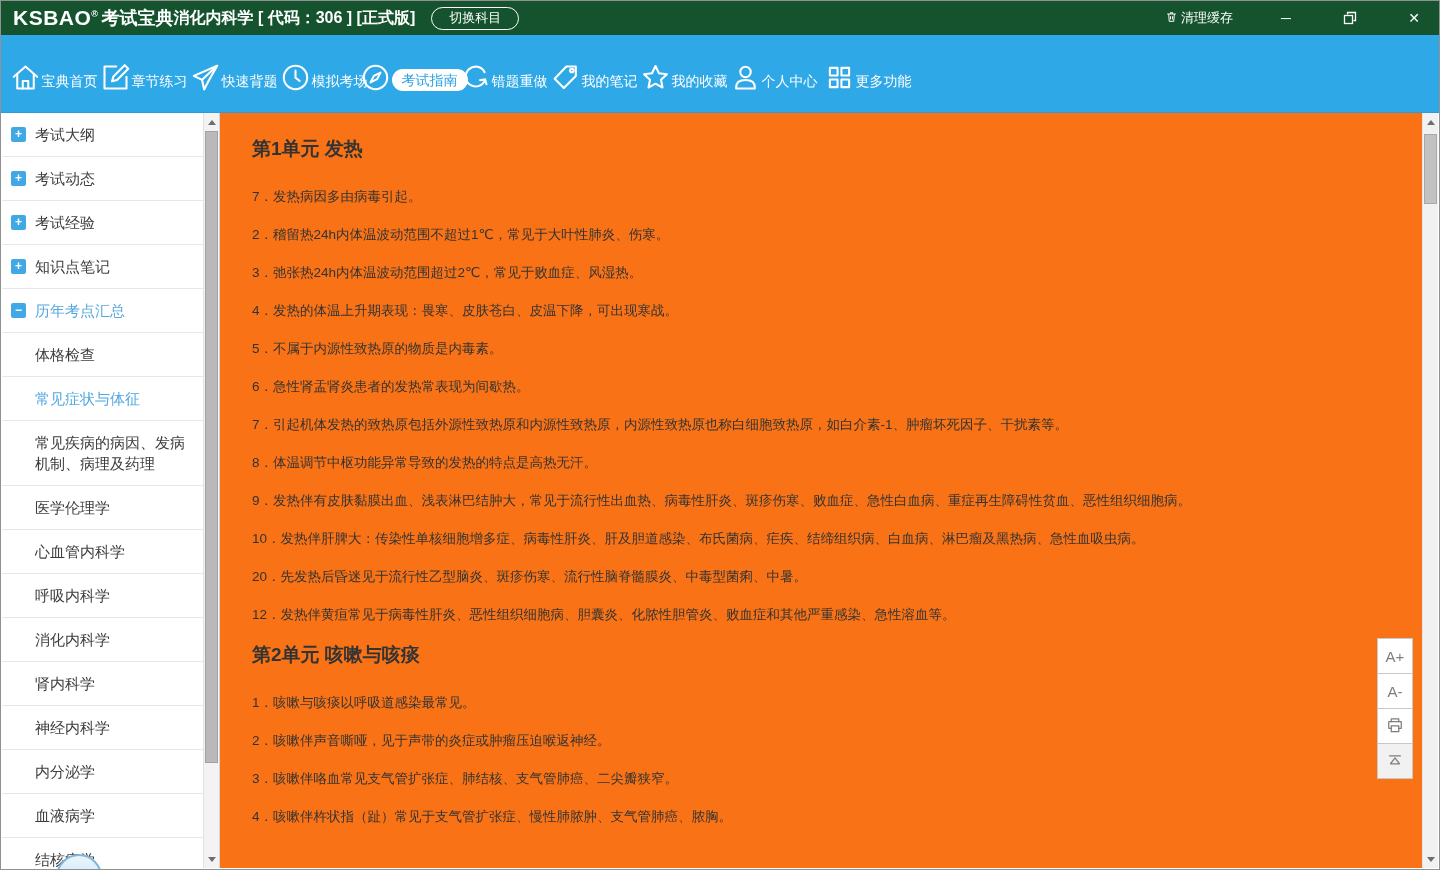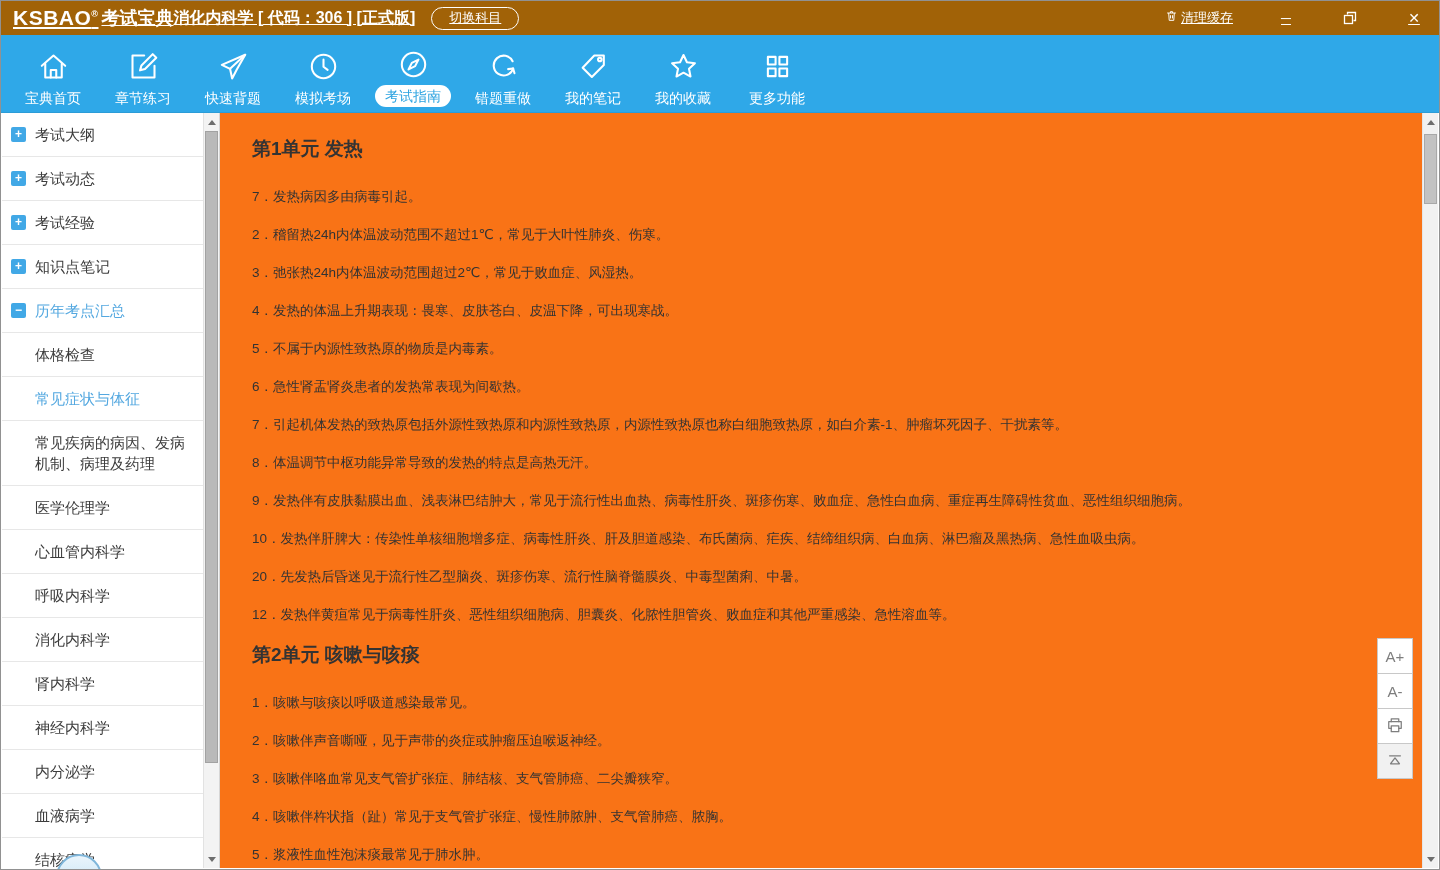--- a/index.html
+++ b/index.html
@@ -1,37 +1,37 @@
 <!DOCTYPE html>
 <html><head>
 <meta charset="utf-8">
 <style>
   html,body{margin:0;padding:0;background:#c8c8c8;}
   .window{position:relative;width:1440px;height:870px;background:#fff;border:1px solid #919191;
     box-sizing:border-box;overflow:hidden;font-family:"Liberation Sans","DejaVu Sans",sans-serif;}
 
   
-  .titlebar{height:34px;background:#a16207;display:flex;align-items:center;justify-content:space-between;
-    padding:0 14px 0 12px;color:#fff;text-decoration:underline;}
+  .titlebar{height:34px;background:#14532d;display:flex;align-items:center;justify-content:space-between;
+    padding:0 14px 0 12px;color:#fff;}
   .tb-left{display:flex;align-items:center;}
   .logo{font-size:21px;font-weight:bold;letter-spacing:.5px;}
   .logo sup{font-size:9px;vertical-align:super;}
   .brand{font-size:18px;font-weight:bold;margin-left:3px;}
   .subject{font-size:16px;font-weight:bold;}
   .switch-btn{margin-left:16px;background:transparent;border:1px solid #fff;color:#fff;border-radius:12px;
     height:23px;padding:0 17px;font-size:13px;cursor:pointer;font-family:inherit;}
   .tb-right{display:flex;align-items:center;}
-  .clear-cache{display:flex;align-items:flex-start;gap:3px;font-size:13px;cursor:pointer;}
+  .clear-cache{display:flex;align-items:center;gap:3px;font-size:13px;cursor:pointer;}
   .win-btn{margin-left:42px;font-size:14px;cursor:pointer;display:flex;align-items:center;justify-content:center;
     width:22px;height:22px;}
 
   
   .navbar{height:77px;background:#2FA8E8;display:flex;align-items:stretch;padding-left:7px;
     border-bottom:1px solid rgba(0,0,0,.07);}
-  .nav-item{width:90px;display:flex;flex-direction:column;align-items:center;justify-content:center;
+  .nav-item{width:90px;display:flex;flex-direction:row;align-items:center;justify-content:center;
     color:#fff;cursor:pointer;padding-top:8px;}
   .nav-item:last-child{margin-left:4px;}
   .nav-icon svg{width:33px;height:33px;display:block;}
   .nav-label{font-size:14px;margin-top:7px;line-height:16px;white-space:nowrap;}
   .nav-item.active .nav-label{background:#fff;color:#2AA2E0;padding:3px 10px;border-radius:12px;margin-top:4px;}
 
   
   .body{position:absolute;top:112px;left:1px;right:1px;bottom:1px;display:flex;overflow:hidden;}
 
   
@@ -170,20 +170,29 @@
         </span>
         <span class="nav-label">我的笔记</span>
       </div>
       <div class="nav-item">
         <span class="nav-icon">
           <svg viewBox="0 0 24 24" fill="none" stroke="currentColor" stroke-width="1.5" stroke-linecap="round" stroke-linejoin="round">
             <path d="M12 3.6l2.5 5.3 5.8.7-4.3 4 1.1 5.7L12 16.5l-5.1 2.8 1.1-5.7-4.3-4 5.8-.7z"></path>
           </svg>
         </span>
         <span class="nav-label">我的收藏</span>
+      </div>
+      <div class="nav-item">
+        <span class="nav-icon">
+          <svg viewBox="0 0 24 24" fill="none" stroke="currentColor" stroke-width="1.5" stroke-linecap="round" stroke-linejoin="round">
+            <circle cx="12" cy="8" r="3.8"></circle>
+            <path d="M5.2 20v-.8c0-3.6 2.8-5.4 6.8-5.4s6.8 1.8 6.8 5.4v.8z"></path>
+          </svg>
+        </span>
+        <span class="nav-label">个人中心</span>
       </div>
       <div class="nav-item">
         <span class="nav-icon">
           <svg viewBox="0 0 24 24" fill="none" stroke="currentColor" stroke-width="1.5" stroke-linecap="round" stroke-linejoin="round">
             <rect x="5" y="5" width="5.6" height="5.6"></rect>
             <rect x="13.4" y="5" width="5.6" height="5.6"></rect>
             <rect x="5" y="13.4" width="5.6" height="5.6"></rect>
             <rect x="13.4" y="13.4" width="5.6" height="5.6"></rect>
           </svg>
         </span>
@@ -235,21 +244,20 @@
         <div class="note-item">8．体温调节中枢功能异常导致的发热的特点是高热无汗。</div>
         <div class="note-item">9．发热伴有皮肤黏膜出血、浅表淋巴结肿大，常见于流行性出血热、病毒性肝炎、斑疹伤寒、败血症、急性白血病、重症再生障碍性贫血、恶性组织细胞病。</div>
         <div class="note-item">10．发热伴肝脾大：传染性单核细胞增多症、病毒性肝炎、肝及胆道感染、布氏菌病、疟疾、结缔组织病、白血病、淋巴瘤及黑热病、急性血吸虫病。</div>
         <div class="note-item">20．先发热后昏迷见于流行性乙型脑炎、斑疹伤寒、流行性脑脊髓膜炎、中毒型菌痢、中暑。</div>
         <div class="note-item">12．发热伴黄疸常见于病毒性肝炎、恶性组织细胞病、胆囊炎、化脓性胆管炎、败血症和其他严重感染、急性溶血等。</div>
         <div class="section-heading">第2单元 咳嗽与咳痰</div>
         <div class="note-item">1．咳嗽与咳痰以呼吸道感染最常见。</div>
         <div class="note-item">2．咳嗽伴声音嘶哑，见于声带的炎症或肿瘤压迫喉返神经。</div>
         <div class="note-item">3．咳嗽伴咯血常见支气管扩张症、肺结核、支气管肺癌、二尖瓣狭窄。</div>
         <div class="note-item">4．咳嗽伴杵状指（趾）常见于支气管扩张症、慢性肺脓肿、支气管肺癌、脓胸。</div>
-        <div class="note-item">5．浆液性血性泡沫痰最常见于肺水肿。</div>
       </main>
 
     <div class="main-scrollbar">
       <span class="sb-arrow up">
           <span class="tri-up"></span>
         </span>
       <span class="sb-thumb"></span>
       <span class="sb-arrow down">
           <span class="tri-down"></span>
         </span>

